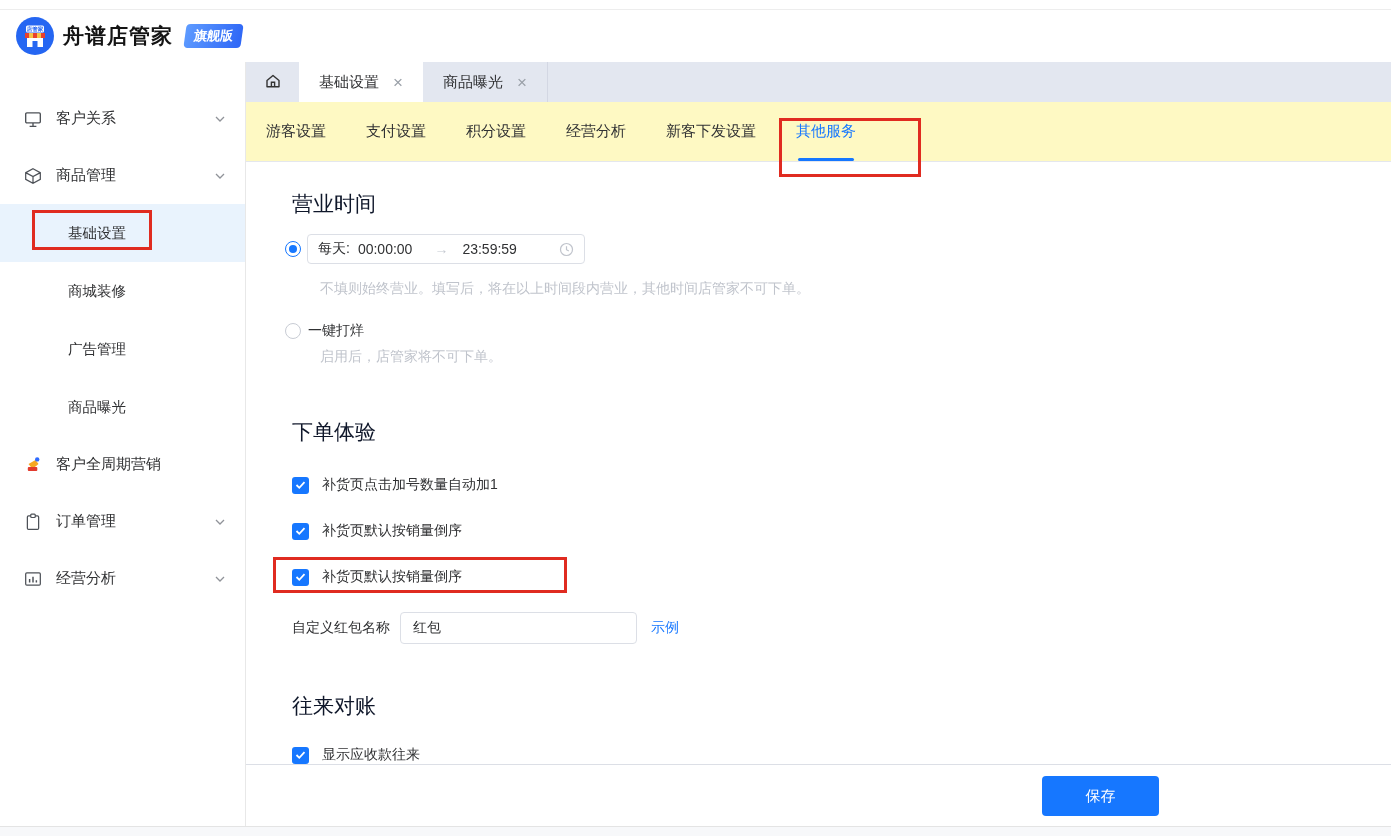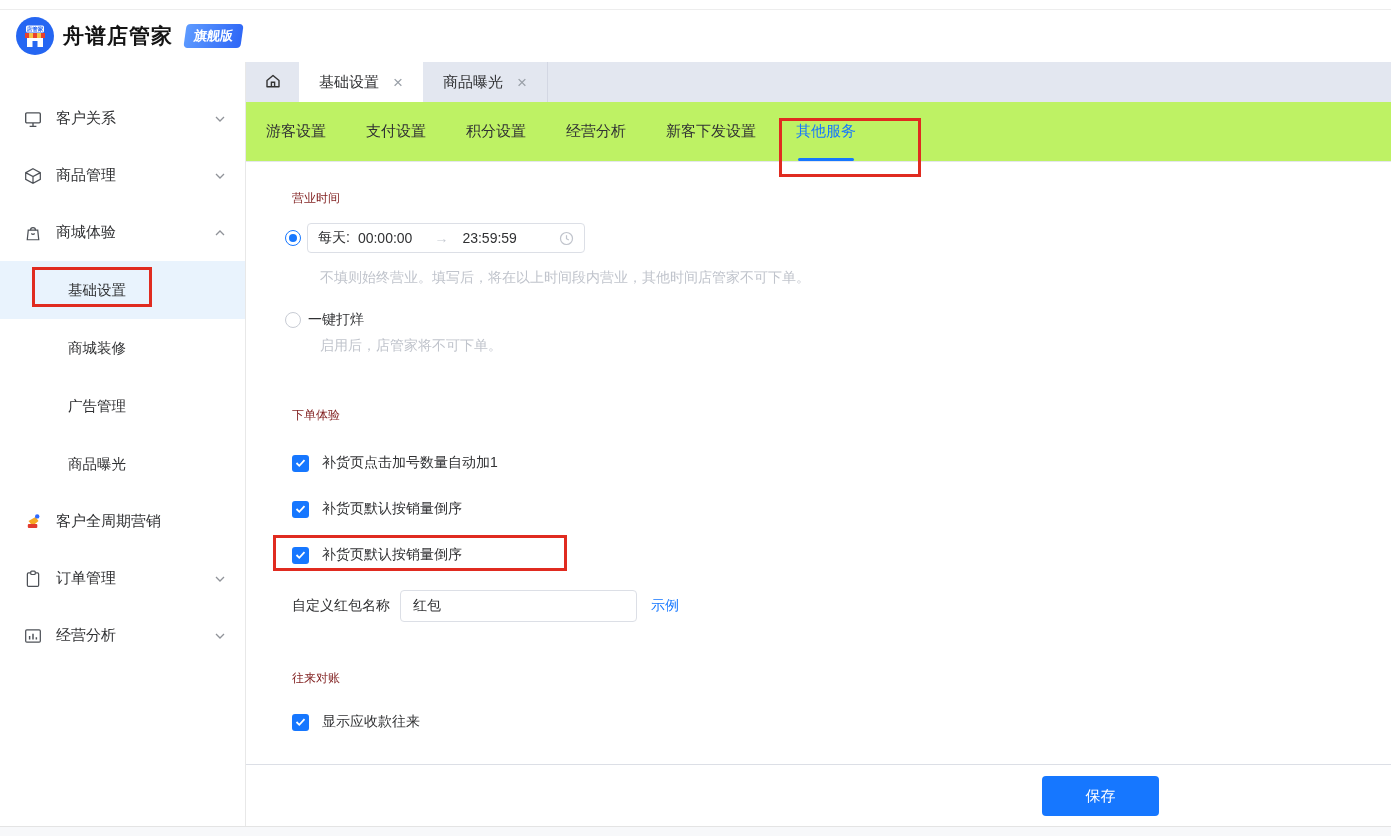--- a/index.html
+++ b/index.html
@@ -25,27 +25,27 @@
   .sub-item { position:relative; height:58px; display:flex; align-items:center; padding-left:68px; font-size:14.5px; cursor:pointer; color:#303133; }
   .sub-item.active { background:#e9f3fd; }
   
   .tabstrip { height:40px; background:#e3e7f0; display:flex; align-items:stretch; }
   .home-tile { width:53px; display:flex; align-items:center; justify-content:center; cursor:pointer; }
   .tab { display:flex; align-items:center; gap:14px; padding:0 20px; font-size:15px; color:#303133; cursor:pointer; }
   .tab.active { background:#fff; }
   .tab .close-x { color:#9aa0a8; font-size:17px; line-height:1; cursor:pointer; }
   .tab.ghost { border-right:1px solid #d3d7e3; }
   
-  .subtabs { height:60px; display:flex; align-items:stretch; padding-left:20px; border-bottom:1px solid #e4e7ed; background:#bef264; }
+  .subtabs { height:60px; display:flex; align-items:stretch; padding-left:20px; border-bottom:1px solid #e4e7ed; background:#fef9c3; }
   .subtab { position:relative; display:flex; align-items:center; margin-right:40px; font-size:15px; color:#303133; cursor:pointer; }
   .subtab.active { color:#1677ff; }
   .subtab.active::after { content:""; position:absolute; left:2px; right:2px; bottom:0; height:3px; background:#1677ff; border-radius:2px; }
   
   .content { height:602px; padding:28px 0 0 46px; background:#fff; overflow:hidden; }
-  .sec-title { font-size:12px; color:#7f1d1d; font-weight:500; }
+  .sec-title { font-size:21px; color:#0f172a; font-weight:500; }
   .radio-row { display:flex; align-items:center; margin:16px 0 0 -7px; }
   .radio { width:16px; height:16px; border-radius:50%; border:1px solid #1677ff; display:flex; align-items:center; justify-content:center; cursor:pointer; flex:0 0 auto; }
   .radio .dot { width:8px; height:8px; border-radius:50%; background:#1677ff; }
   .radio.off { border-color:#c8ccd4; }
   .time-box { margin-left:6px; width:278px; height:30px; border:1px solid #dcdfe6; border-radius:4px;
     display:flex; align-items:center; padding:0 10px; gap:8px; cursor:pointer; }
   .time-box .tb-label { color:#303133; }
   .time-box .tb-time { color:#303133; }
   .time-box .tb-arrow { color:#c5c9d1; margin:0 6px 0 14px; font-size:14px; }
   .time-box .tb-clock { margin-left:auto; color:#c0c4cc; display:flex; }
@@ -116,35 +116,20 @@
             <path d="M8 1.5 L14.5 5 V11 L8 14.5 L1.5 11 V5 Z M1.5 5 L8 8.5 L14.5 5 M8 8.5 V14.5" fill="none" stroke="currentColor" stroke-width="1.1"></path>
           </svg>
       </span>
       <span class="s-label">商品管理</span>
       <span class="chev">
           <svg width="10" height="6" viewBox="0 0 10 6">
             <polyline points="1,1 5,5 9,1" fill="none" stroke="currentColor" stroke-width="1.3"></polyline>
           </svg>
         </span>
     </div>
-    <div class="side-item">
-      <span class="s-icon">
-        <svg width="18" height="18" viewBox="0 0 16 16">
-            <path d="M3.8 5.5 h8.4 l0.9 8.5 H2.9 Z" fill="none" stroke="currentColor" stroke-width="1.1"></path>
-            <path d="M5.8 5.5 a2.2 2.2 0 0 1 4.4 0" fill="none" stroke="currentColor" stroke-width="1.1"></path>
-            <path d="M6.5 8.5 q1.5 1.5 3 0" fill="none" stroke="currentColor" stroke-width="1.1"></path>
-          </svg>
-      </span>
-      <span class="s-label">商城体验</span>
-      <span class="chev">
-          <svg width="10" height="6" viewBox="0 0 10 6">
-            <polyline points="1,5 5,1 9,5" fill="none" stroke="currentColor" stroke-width="1.3"></polyline>
-          </svg>
-        </span>
-    </div>
 
     <div class="sub-item active">
       <span>基础设置</span>
       <span class="red-box on-subitem"></span>
     </div>
     <div class="sub-item">
       <span>商城装修</span>
     </div>
     <div class="sub-item">
       <span>广告管理</span>

